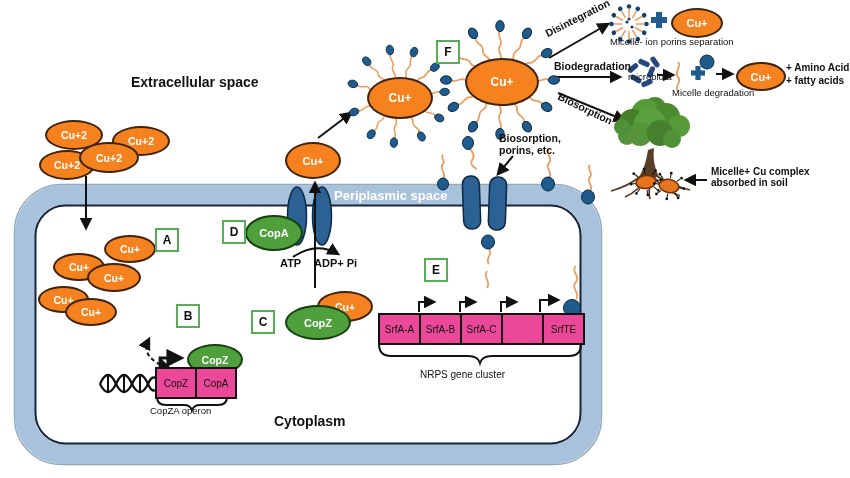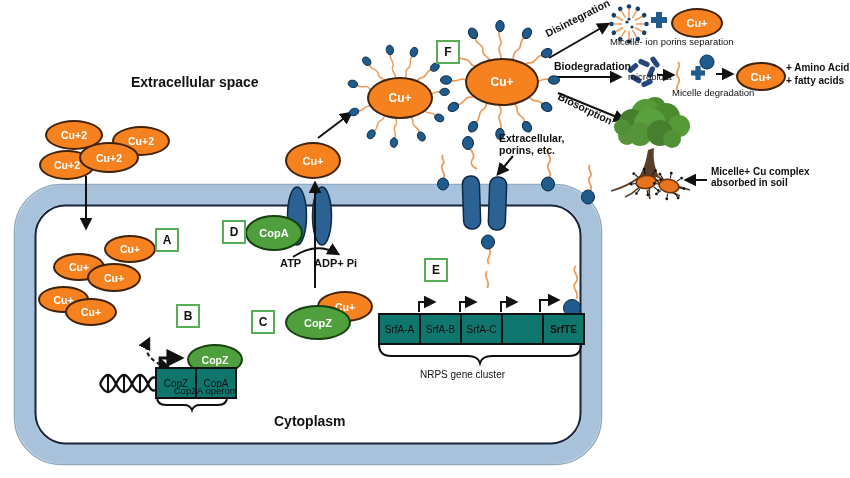--- a/index.html
+++ b/index.html
@@ -7,21 +7,21 @@
          font-family:"Liberation Sans",sans-serif;color:#111;}
   .stage svg{position:absolute;left:0;top:0;z-index:1;}
   .lbl{position:absolute;z-index:3;white-space:pre;line-height:1.12;}
   .oval{position:absolute;z-index:3;display:flex;align-items:center;justify-content:center;
         border-radius:50%;color:#fff;font-weight:700;}
   .orange{background:#F5821F;border:2px solid #41230a;}
   .green{background:#4FA03C;border:2px solid #16400f;}
   .marker-box{position:absolute;z-index:4;width:20px;height:20px;background:#fff;
         border:2.5px solid #57AE57;display:flex;align-items:center;justify-content:center;
         font-weight:700;font-size:12px;color:#111;}
-  .gbox{position:absolute;z-index:3;background:#0f766e;border:2px solid #111;
+  .gbox{position:absolute;z-index:3;background:#ec4899;border:2px solid #111;
         display:flex;align-items:center;justify-content:center;font-size:10px;color:#111;}
   .bold{font-weight:700;}
   .semi{font-weight:600;}
 </style>
 </head>
 <body>
 
 <div class="stage">
 
   <svg width="850" height="478" viewBox="0 0 850 478">
@@ -221,20 +221,21 @@
         <ellipse cx="443" cy="184" rx="5.5" ry="6"></ellipse>
         <ellipse cx="548" cy="184" rx="6.5" ry="7"></ellipse>
         <ellipse cx="588" cy="197" rx="6.5" ry="7"></ellipse>
         <ellipse cx="488" cy="242" rx="6.5" ry="7"></ellipse>
         <circle cx="572" cy="308" r="8.5"></circle>
       </g>
     </g>
   </svg>
 
   <div class="lbl bold" style="left:131px;top:75px;font-size:14px;">Extracellular space</div>
+  <div class="lbl bold" style="left:334px;top:189px;font-size:13px;color:#fff;z-index:4;">Periplasmic space</div>
   <div class="lbl bold" style="left:274px;top:414px;font-size:14px;">Cytoplasm</div>
 
   <div class="oval orange" style="left:45px;top:120px;width:54px;height:26px;font-size:10.5px;">Cu+2</div>
   <div class="oval orange" style="left:112px;top:126px;width:54px;height:26px;font-size:10.5px;">Cu+2</div>
   <div class="oval orange" style="left:39px;top:150px;width:52px;height:26px;font-size:10.5px;">Cu+2</div>
   <div class="oval orange" style="left:79px;top:142px;width:56px;height:27px;font-size:10.5px;">Cu+2</div>
 
   <div class="oval orange" style="left:104px;top:235px;width:48px;height:24px;font-size:10.5px;">Cu+</div>
   <div class="oval orange" style="left:53px;top:253px;width:48px;height:24px;font-size:10.5px;">Cu+</div>
   <div class="oval orange" style="left:87px;top:263px;width:50px;height:25px;font-size:10.5px;">Cu+</div>
@@ -255,38 +256,38 @@
   <div class="marker-box" style="left:155px;top:228px;">A</div>
   <div class="marker-box" style="left:176px;top:304px;">B</div>
   <div class="marker-box" style="left:251px;top:310px;">C</div>
   <div class="marker-box" style="left:222px;top:220px;">D</div>
   <div class="marker-box" style="left:424px;top:258px;">E</div>
   <div class="marker-box" style="left:436px;top:40px;">F</div>
 
   <div class="lbl semi" style="left:280px;top:257px;font-size:11px;">ATP</div>
   <div class="lbl semi" style="left:314px;top:257px;font-size:11px;">ADP+ Pi</div>
 
-  <div class="lbl semi" style="left:499px;top:133px;font-size:10.5px;"><span>Extracellular,</span>
+  <div class="lbl semi" style="left:499px;top:133px;font-size:10.5px;"><span>Biosorption,</span>
 <span>porins, etc.</span></div>
 
   <div class="lbl semi" style="left:549px;top:28px;font-size:10.5px;transform:rotate(-27deg);transform-origin:left bottom;">Disintegration</div>
   <div class="lbl semi" style="left:554px;top:61px;font-size:10.5px;">Biodegradation</div>
   <div class="lbl semi" style="left:561px;top:91px;font-size:10.5px;transform:rotate(26deg);transform-origin:left top;">Biosorption</div>
   <div class="lbl" style="left:610px;top:37px;font-size:9.5px;">Micelle- ion porins separation</div>
   <div class="lbl" style="left:620px;top:72px;font-size:9.5px;margin-left:8px;">microbiota</div>
   <div class="lbl" style="left:672px;top:88px;font-size:9.5px;">Micelle degradation</div>
   <div class="lbl semi" style="left:786px;top:62px;font-size:10px;">+ Amino Acid</div>
   <div class="lbl semi" style="left:786px;top:75px;font-size:10px;">+ fatty acids</div>
   <div class="lbl semi" style="left:711px;top:166px;font-size:10px;"><span>Micelle+ Cu complex</span>
 <span>absorbed in soil</span></div>
 
   <div class="gbox" style="left:155px;top:367px;width:38px;height:28px;">CopZ</div>
   <div class="gbox" style="left:195px;top:367px;width:38px;height:28px;">CopA</div>
-  <div class="lbl" style="left:150px;top:386px;width:85px;text-align:right;font-size:9.5px;">CopZA operon</div>
+  <div class="lbl" style="left:150px;top:406px;width:85px;text-align:left;font-size:9.5px;">CopZA operon</div>
 
   <div class="gbox" style="left:378px;top:313px;width:39px;height:28px;">SrfA-A</div>
   <div class="gbox" style="left:419px;top:313px;width:39px;height:28px;">SrfA-B</div>
   <div class="gbox" style="left:460px;top:313px;width:39px;height:28px;">SrfA-C</div>
   <div class="gbox" style="left:501px;top:313px;width:39px;height:28px;padding-left:39px;">SrfA-D</div>
-  <div class="gbox" style="left:542px;top:313px;width:39px;height:28px;font-weight:bold;">SrfTE</div>
+  <div class="gbox" style="left:542px;top:313px;width:39px;height:28px;">SrfTE</div>
   <div class="lbl" style="left:420px;top:369px;width:120px;font-size:10px;">NRPS gene cluster</div>
 
 </div>
 
 </body></html>

